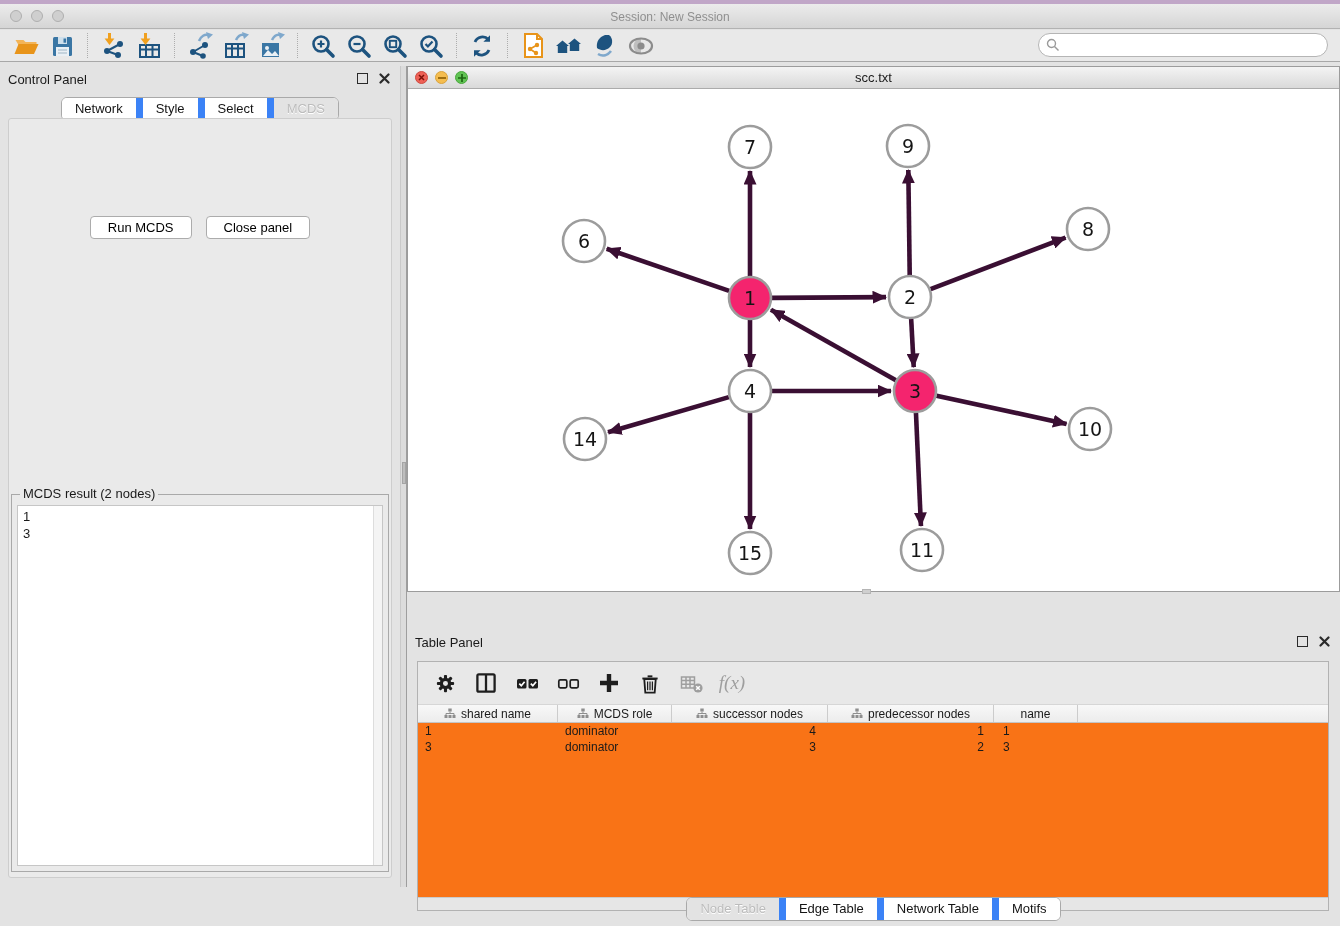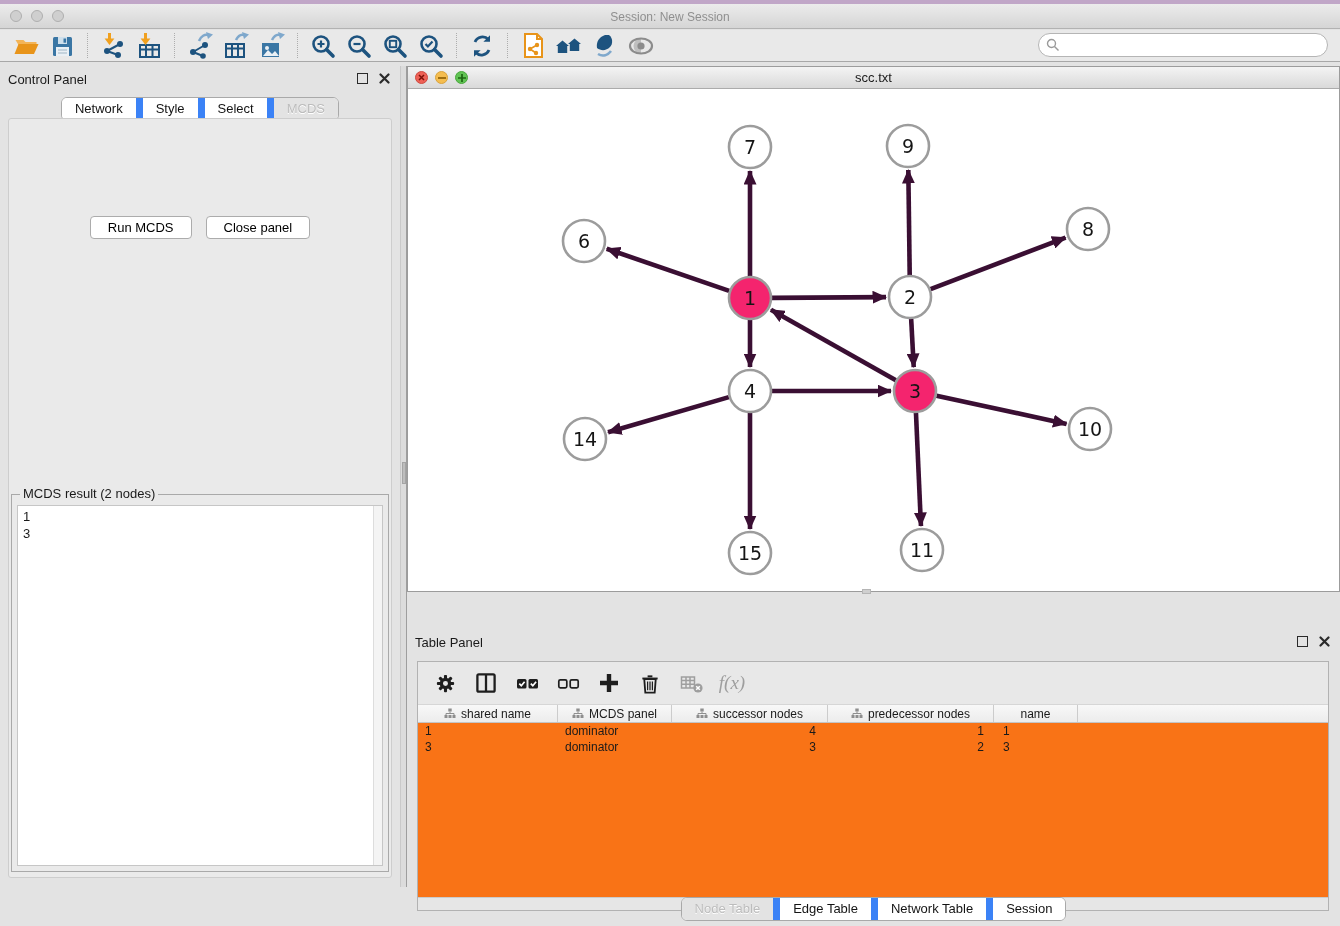--- a/index.html
+++ b/index.html
@@ -456,21 +456,21 @@
         <span>shared name</span>
       </span>
       <span class="th c1">
         <svg width="12" height="11" viewBox="0 0 12 11">
             <rect x="4.3" y="0.5" width="3.4" height="3" fill="#8E8E8E"></rect>
             <rect x="0.5" y="7" width="3" height="3" fill="#8E8E8E"></rect>
             <rect x="4.5" y="7" width="3" height="3" fill="#8E8E8E"></rect>
             <rect x="8.5" y="7" width="3" height="3" fill="#8E8E8E"></rect>
             <path d="M6 3.5v2M2 7V5.5h8V7" stroke="#8E8E8E" fill="none"></path>
           </svg>
-        <span>MCDS panel</span>
+        <span>MCDS role</span>
       </span>
       <span class="th c2">
         <svg width="12" height="11" viewBox="0 0 12 11">
             <rect x="4.3" y="0.5" width="3.4" height="3" fill="#8E8E8E"></rect>
             <rect x="0.5" y="7" width="3" height="3" fill="#8E8E8E"></rect>
             <rect x="4.5" y="7" width="3" height="3" fill="#8E8E8E"></rect>
             <rect x="8.5" y="7" width="3" height="3" fill="#8E8E8E"></rect>
             <path d="M6 3.5v2M2 7V5.5h8V7" stroke="#8E8E8E" fill="none"></path>
           </svg>
         <span>successor nodes</span>
@@ -505,21 +505,21 @@
           <span class="td c4">3</span>
         </div>
       </div>
     <div class="tp-scrollstrip"></div>
   </div>
   <div class="tp-tabs">
     <div class="tab-group">
       <span class="tab sel-gray">Node Table</span>
       <span class="tab">Edge Table</span>
       <span class="tab">Network Table</span>
-      <span class="tab">Session</span>
+      <span class="tab">Motifs</span>
     </div>
   </div>
 </div>
 
 <div class="statusbar">
   <span class="sb-left-btn">
     <svg width="18" height="16" viewBox="0 0 20 18">
         <g fill="#1E1E1E">
           <rect x="2" y="2" width="3" height="3"></rect>
           <rect x="7" y="2" width="11" height="3"></rect>

